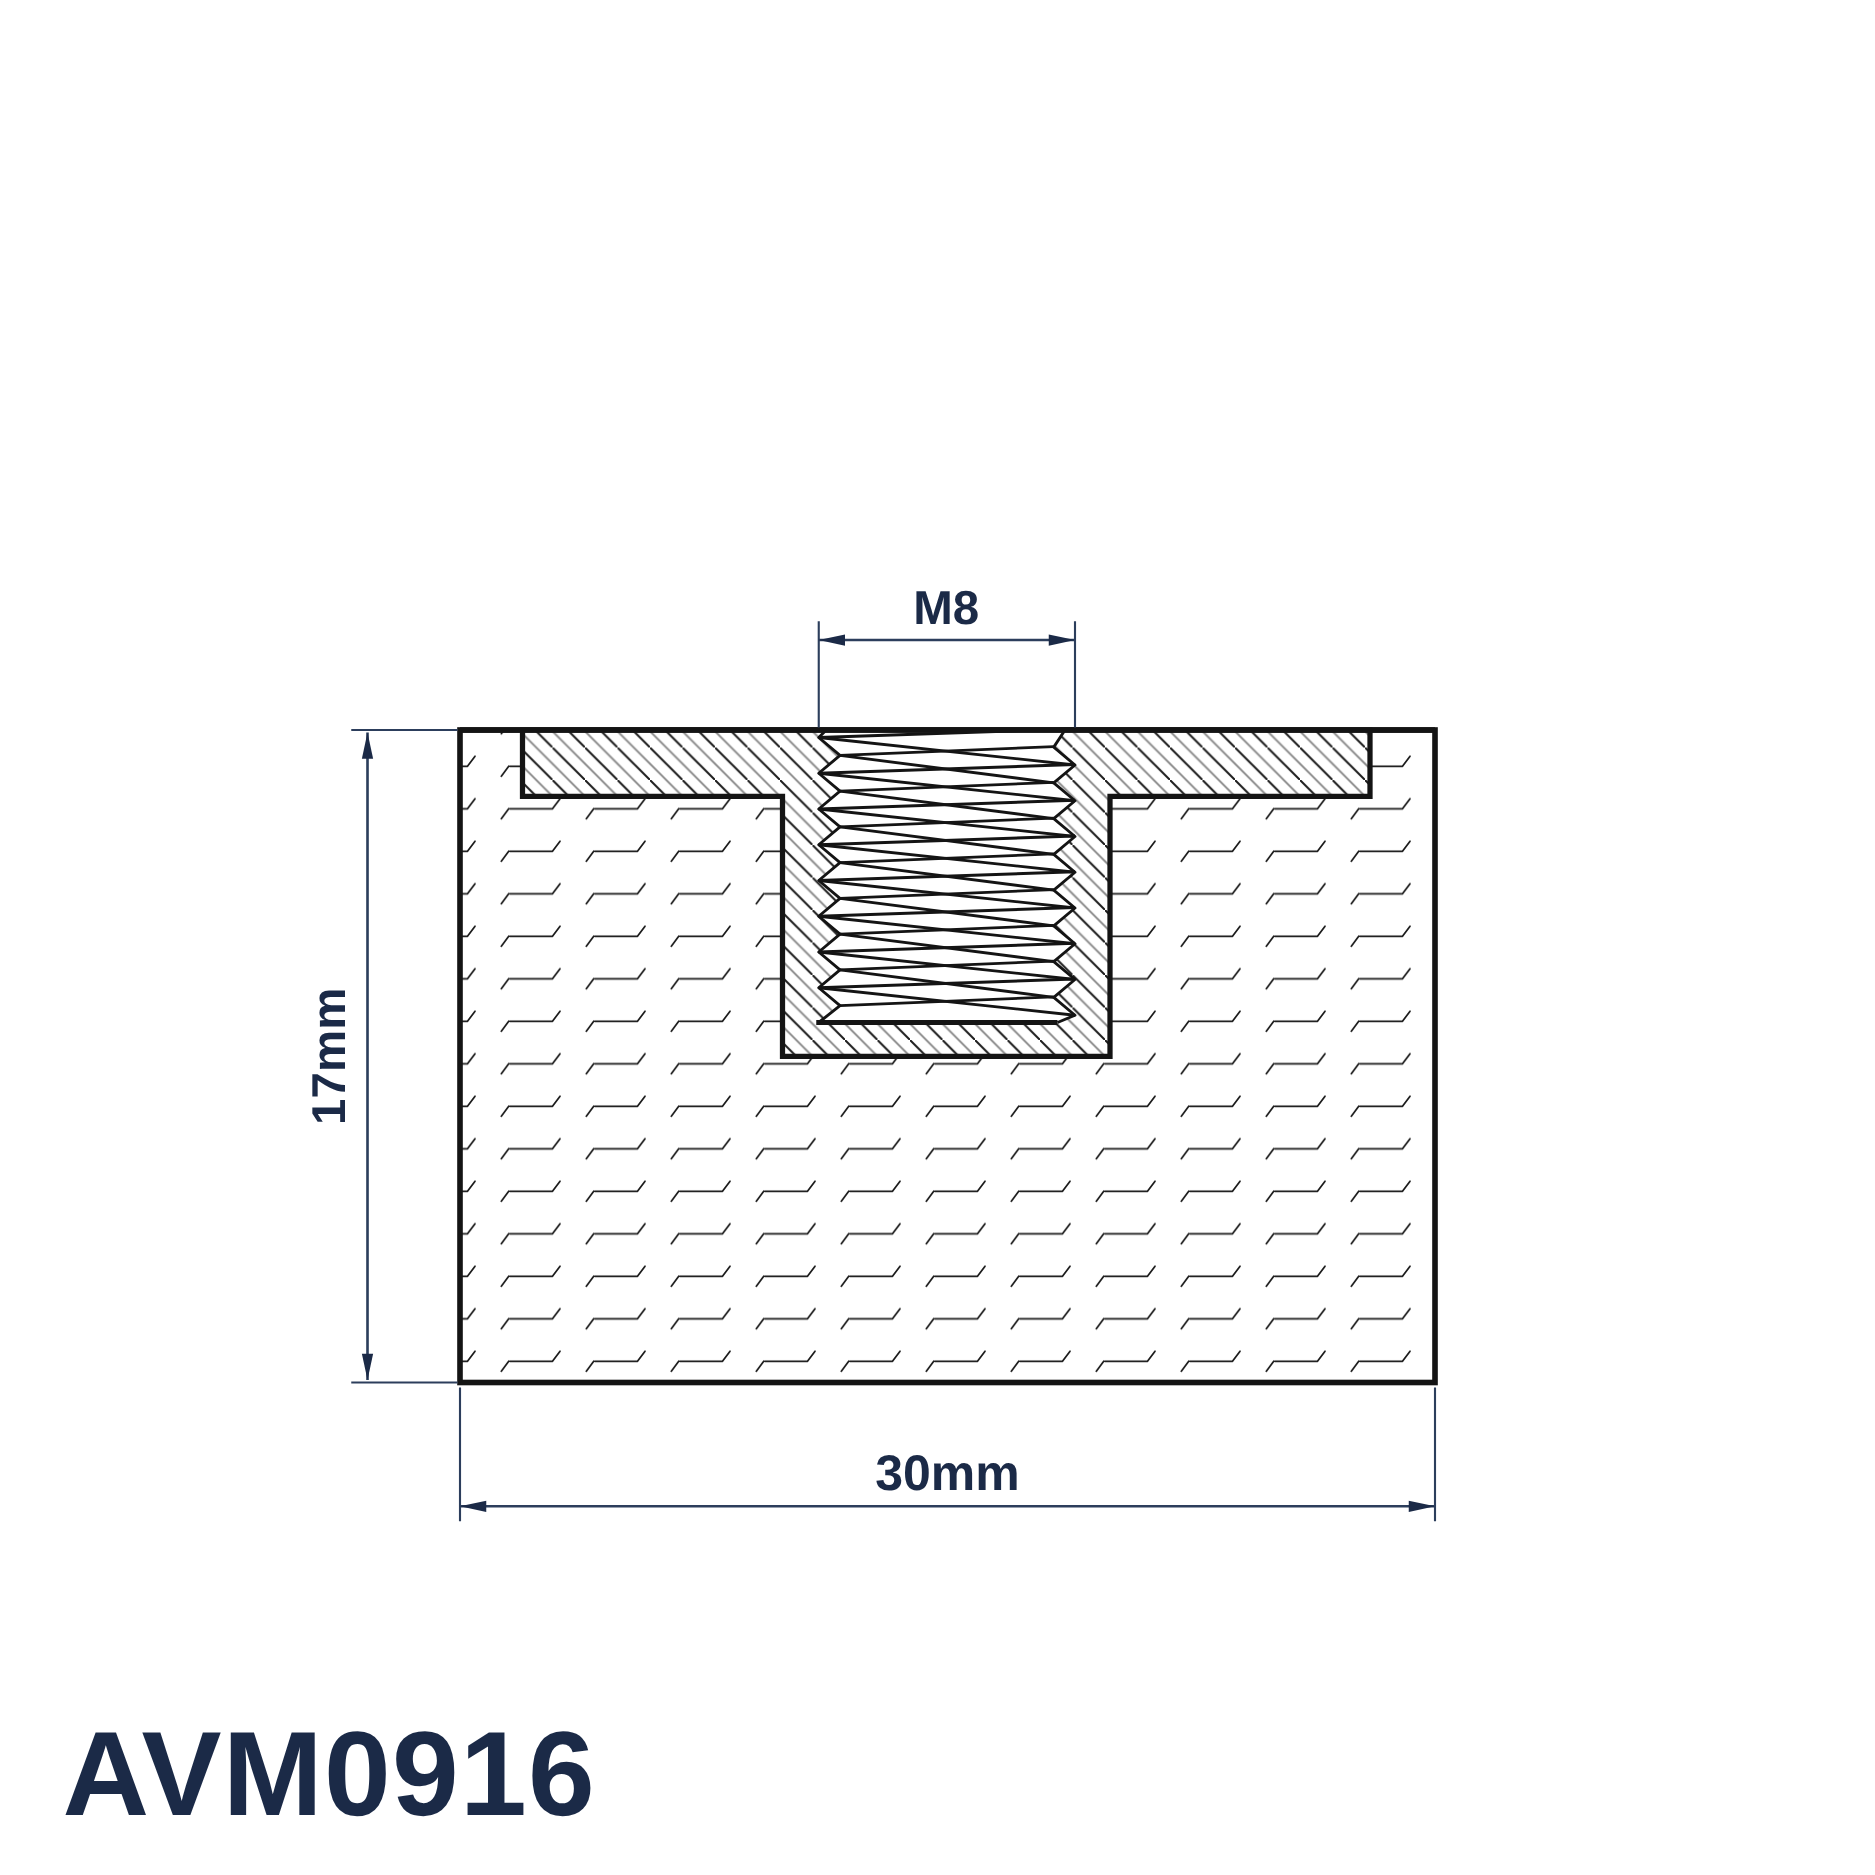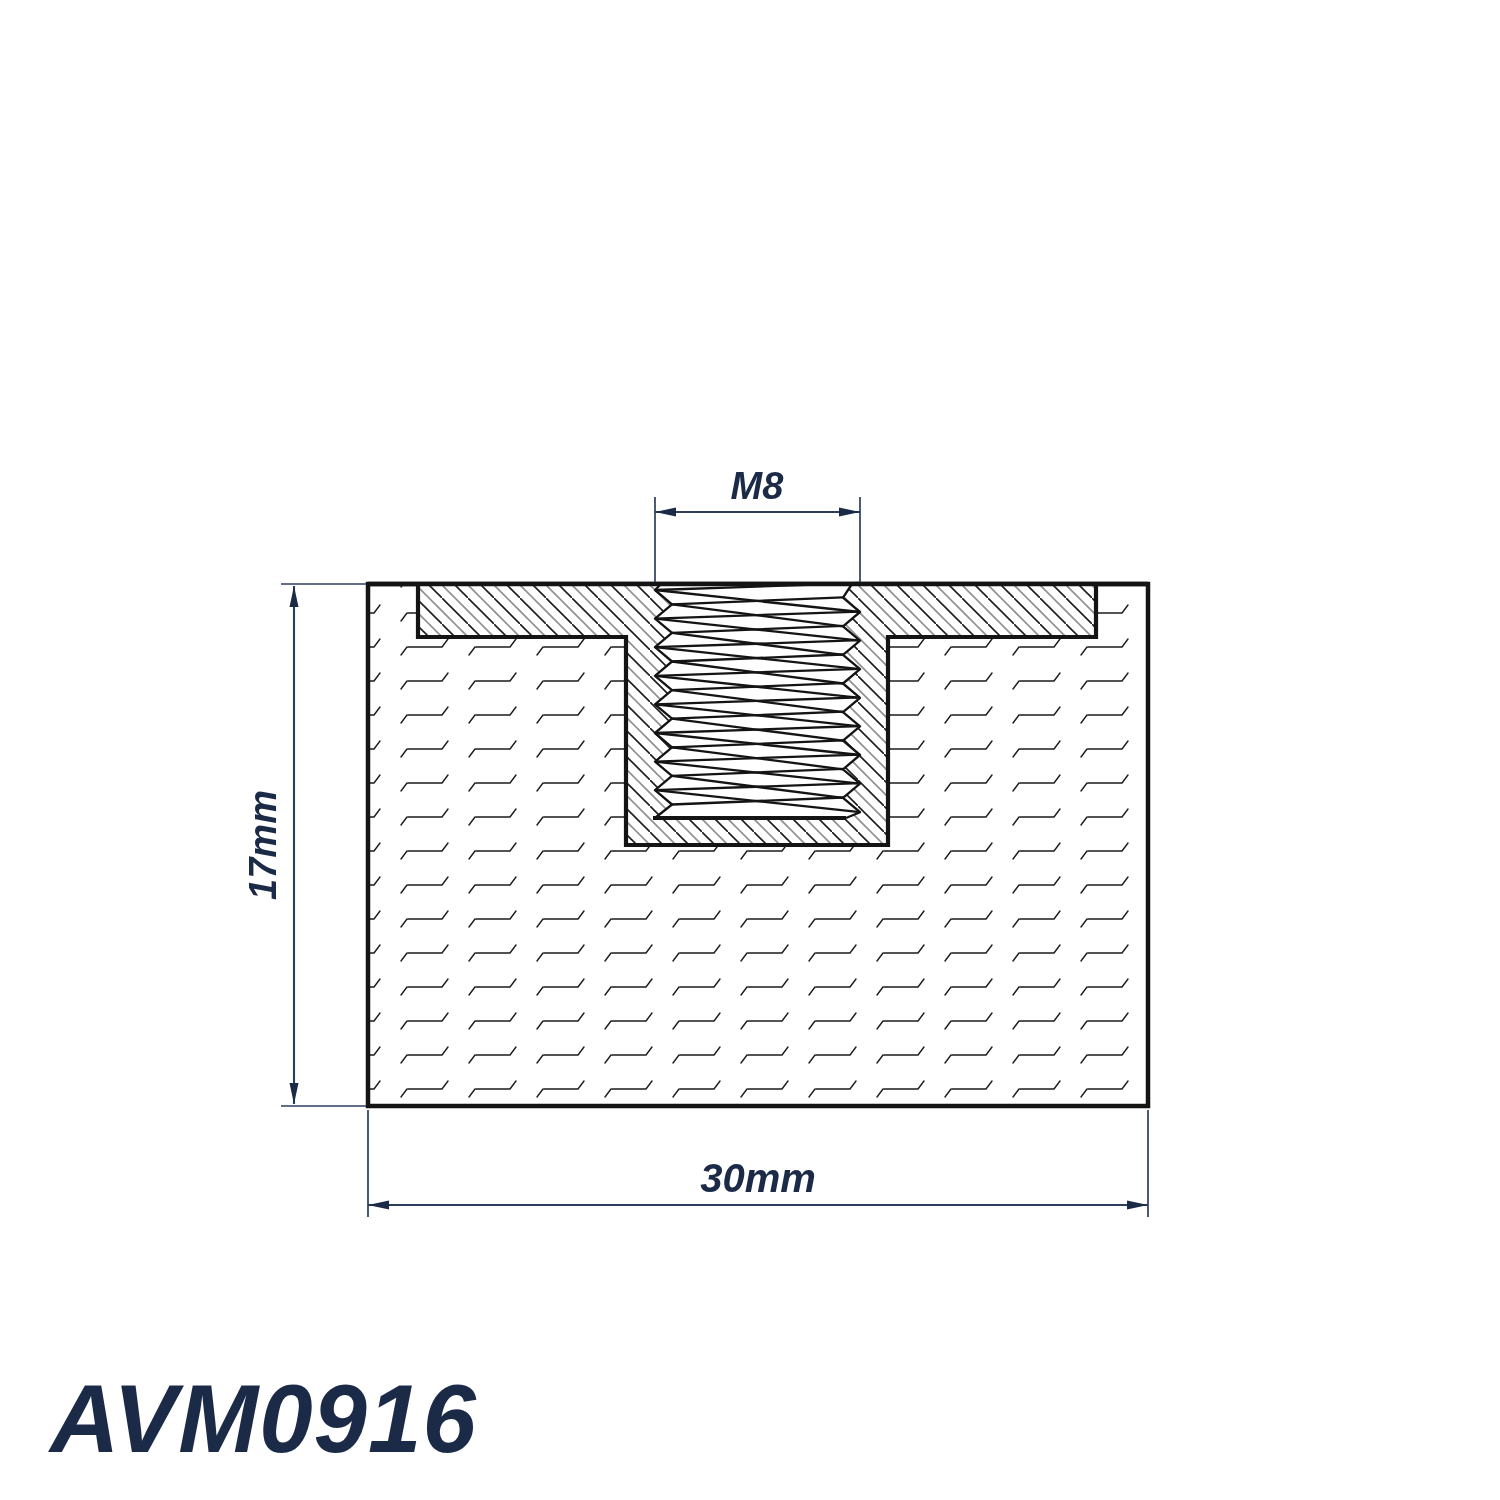--- a/index.html
+++ b/index.html
@@ -6,21 +6,20 @@
     margin: 0;
     padding: 0;
     background: #ffffff;
   }
   .stage {
     position: relative;
     width: 1304px;
     height: 1500px;
     background: #ffffff;
     overflow: hidden;
-    font-style: italic;
   }
   svg { display: block; }
   .dim-label {
     font-family: "Liberation Sans", "DejaVu Sans", sans-serif;
     font-weight: 700;
     font-size: 38px;
   }
   .dim-label-lg {
     font-family: "Liberation Sans", "DejaVu Sans", sans-serif;
     font-weight: 700;

